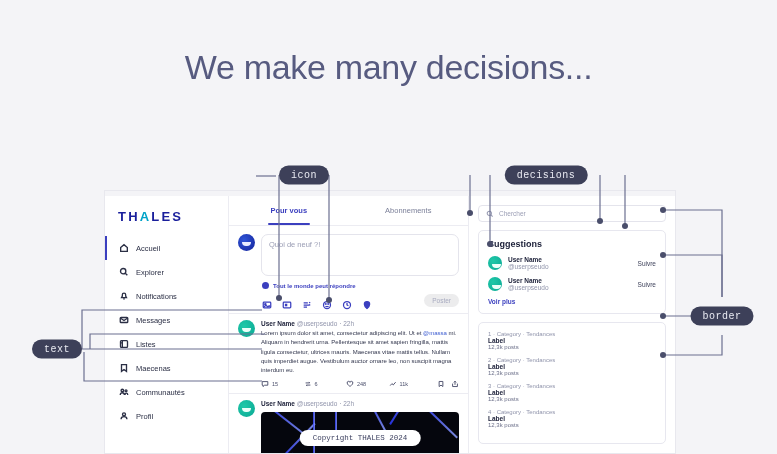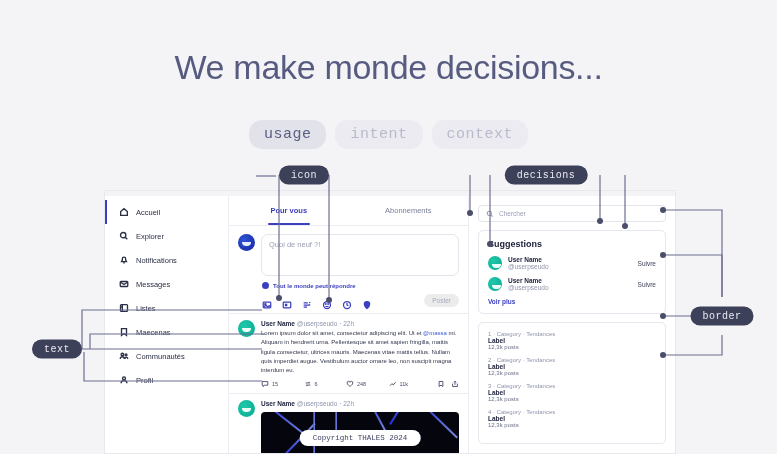--- a/index.html
+++ b/index.html
@@ -159,33 +159,29 @@
     font-family:"Liberation Mono", monospace; font-size:10px;
     padding:4px 12px; border-radius:11px; letter-spacing:.5px;
     white-space:nowrap; transform:translate(-50%,-50%);
   }
 </style>
 </head>
 <body>
 
 <div class="stage">
 
-  <div class="headline">We make monde decisions...</div>
-
-  <div class="chips">
-    <div class="chip active">usage</div>
-    <div class="chip">intent</div>
-    <div class="chip">context</div>
-  </div>
+  <div class="headline">We make many decisions...</div>
+
 
   <div class="app">
     <div class="app-topstrip"></div>
     <div class="app-body">
 
       <div class="sidebar">
+        <div class="logo">TH<span class="acc">A</span>LES</div>
 
         <div class="nav-item active">
           <span class="nav-ico">
               <svg viewBox="0 0 12 12">
                 <path d="M2 5.5L6 2l4 3.5V10H2z"></path>
               </svg>
             </span>
           <span>Accueil</span>
         </div>
         <div class="nav-item">

